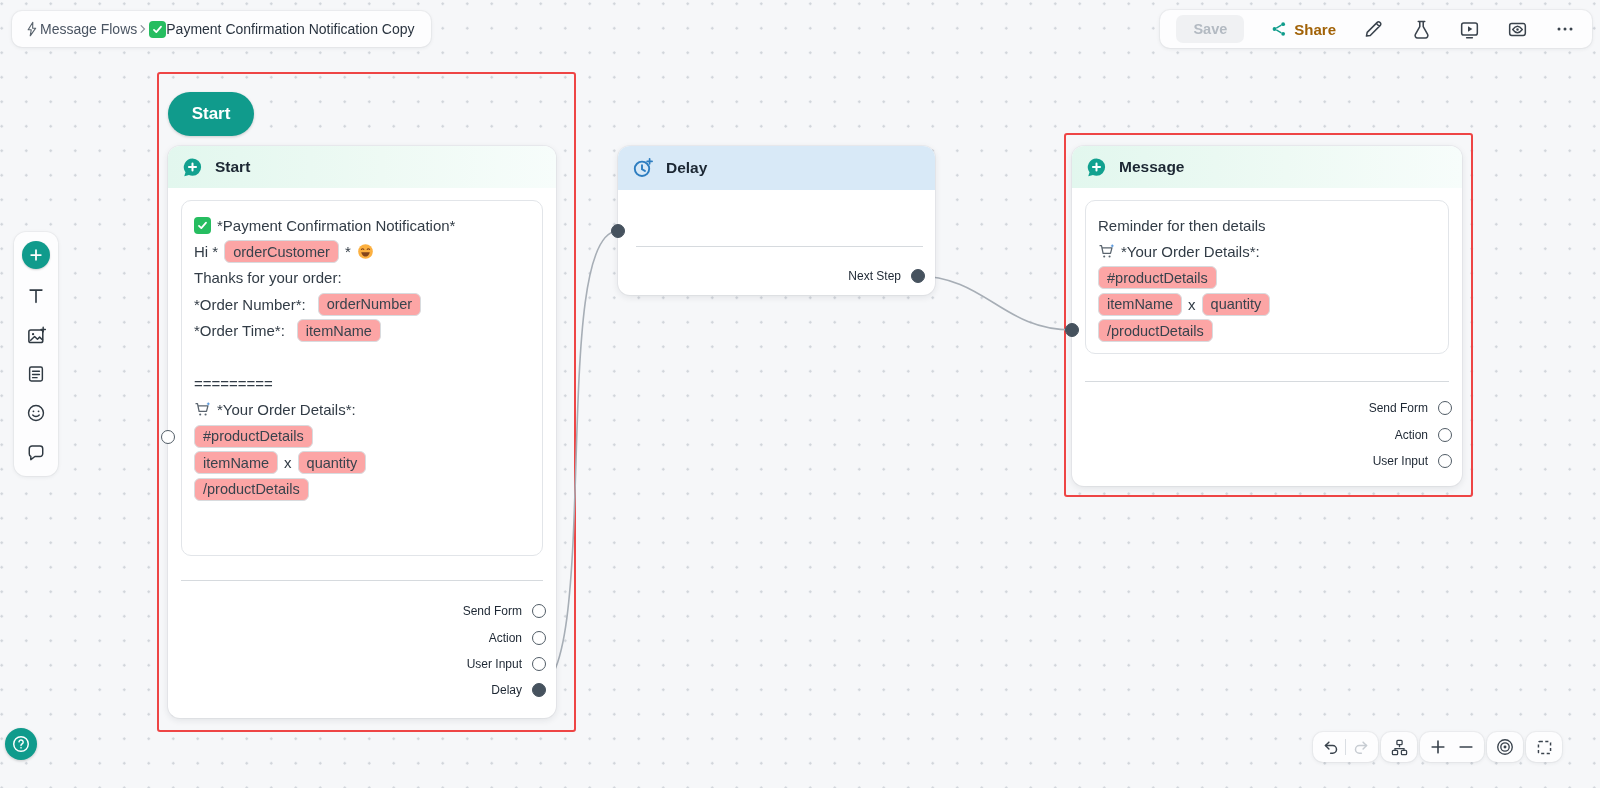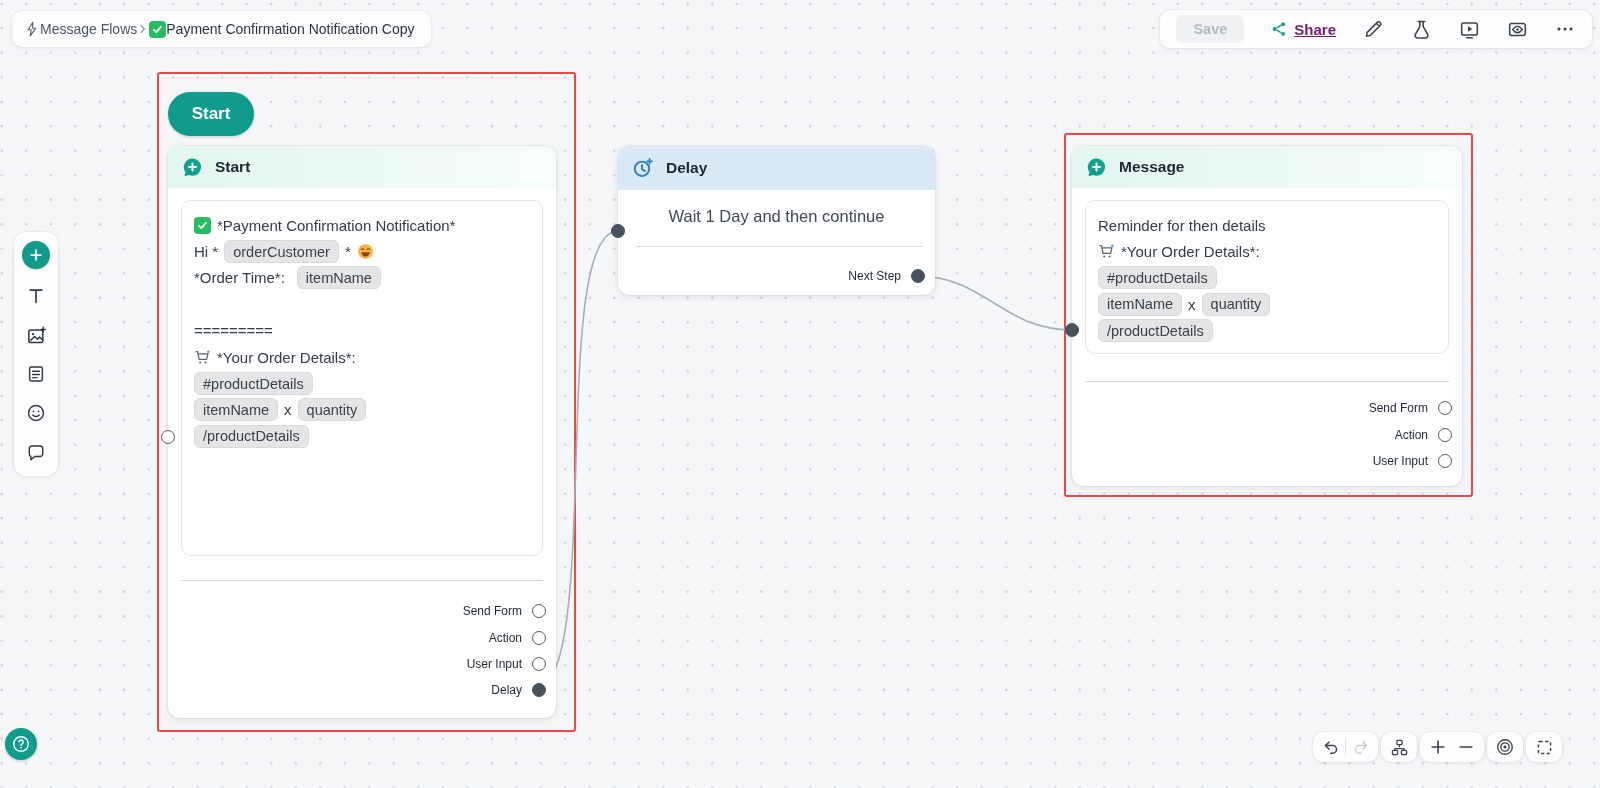--- a/index.html
+++ b/index.html
@@ -36,22 +36,22 @@
   .toolbar{
     position:absolute; right:8px; top:10px; height:38px;
     display:flex; align-items:center; gap:26px; padding:0 16px;
     z-index:6;
   }
   .btn-save{
     background:#f0f1f3; color:#b3bac2; border:none; font:600 14.5px "Liberation Sans",sans-serif;
     padding:6px 17px; border-radius:7px; cursor:default;
   }
   .btn-share{
-    display:flex; align-items:center; gap:6px; color:#701a75;
-    font:600 15px "Liberation Sans",sans-serif; background:none; border:none; cursor:pointer;text-decoration:underline;
+    display:flex; align-items:center; gap:6px; color:#a16207;
+    font:600 15px "Liberation Sans",sans-serif; background:none; border:none; cursor:pointer;
   }
   .tb-icon{ width:22px; height:22px; cursor:pointer; }
   
   .tool-rail{
     position:absolute; left:14px; top:232px; width:44px; padding:9px 0 12px;
     display:flex; flex-direction:column; align-items:center; gap:15px; z-index:6;
     border-radius:12px;
   }
   .rail-add{
     width:28px; height:28px; border-radius:50%; background:#109b8c; border:none;
@@ -89,21 +89,21 @@
   }
   .hdr-mint{ background:linear-gradient(90deg,#e2f7ee 0%,#eefaf4 55%,#f7fdfb 100%); }
   .hdr-blue{ background:#d8e9f7; height:44px; }
   .msg-card{
     position:absolute; left:13px; right:13px;
     background:#fff; border:1px solid #e2e5e9; border-radius:10px;
     padding:11px 12px; font-size:15px; color:#323c46;
   }
   .line{ display:flex; align-items:center; gap:6px; height:26.4px; white-space:nowrap; }
   .chip{
-    display:inline-flex; align-items:center; background:#e5e5e5; border:1px solid #d8dbde;
+    display:inline-flex; align-items:center; background:#fca5a5; border:1px solid #d8dbde;
     border-radius:6px; padding:0 8px; height:23px; color:#39434d; font-size:14.5px;
   }
   .divider{ position:absolute; left:13px; right:13px; height:1px; background:#d6dade; }
   .out-row{
     position:absolute; right:10px; height:26px;
     display:flex; align-items:center; gap:10px; font-size:12px; color:#1d2733;
   }
   .handle{
     width:14px; height:14px; border-radius:50%; background:#fff;
     border:1.8px solid #515c66; flex:0 0 auto; cursor:crosshair; z-index:4;
@@ -167,20 +167,27 @@
         <span>*</span>
         <span class="icon">
             <svg class="s" width="17" height="17" viewBox="0 0 20 20">
               <circle cx="10" cy="10" r="8.6" fill="#fcb040"></circle>
               <path d="M4.9 10.8c.9 3.5 3 5.2 5.1 5.2s4.2-1.7 5.1-5.2z" fill="#84451a"></path>
               <path d="M5.2 7.6c.6-1.2 2.2-1.2 2.8 0M12 7.6c.6-1.2 2.2-1.2 2.8 0" stroke="#84451a" stroke-width="1.3" fill="none" stroke-linecap="round"></path>
             </svg>
           </span>
       </div>
       <div class="line">
+          <span>Thanks for your order:</span>
+        </div>
+      <div class="line">
+        <span>*Order Number*:</span>
+        <span class="chip" style="margin-left:6px;">orderNumber</span>
+      </div>
+      <div class="line">
         <span>*Order Time*:</span>
         <span class="chip" style="margin-left:6px;">itemName</span>
       </div>
       <div class="line"></div>
       <div class="line">
           <span>=========</span>
         </div>
       <div class="line">
         <span class="icon">
             <svg class="s" width="17" height="17" viewBox="0 0 20 20">
@@ -230,21 +237,20 @@
       <span class="icon">
         <svg class="s" width="24" height="24" viewBox="0 0 24 24">
             <circle cx="11" cy="12.8" r="7.2" stroke="#2d7dc0" stroke-width="1.9" fill="none"></circle>
             <path d="M11 9.2v4l2.9 1.7" stroke="#2d7dc0" stroke-width="1.9" fill="none" stroke-linecap="round"></path>
             <path d="M18.6 2.8v5M16.1 5.3h5" stroke="#2d7dc0" stroke-width="1.7" stroke-linecap="round"></path>
           </svg>
       </span>
       <span>Delay</span>
     </div>
     <div class="handle filled input" style="top:78px;"></div>
-    <div class="delay-body">Wait 1 Day and then continue</div>
     <div class="divider" style="top:100px; left:18px; right:12px;"></div>
     <div class="out-row" style="top:117px;">
       <span>Next Step</span>
       <span class="handle filled"></span>
     </div>
   </div>
 
   <div class="node node-message">
     <div class="node-header hdr-mint">
       <span class="icon">

